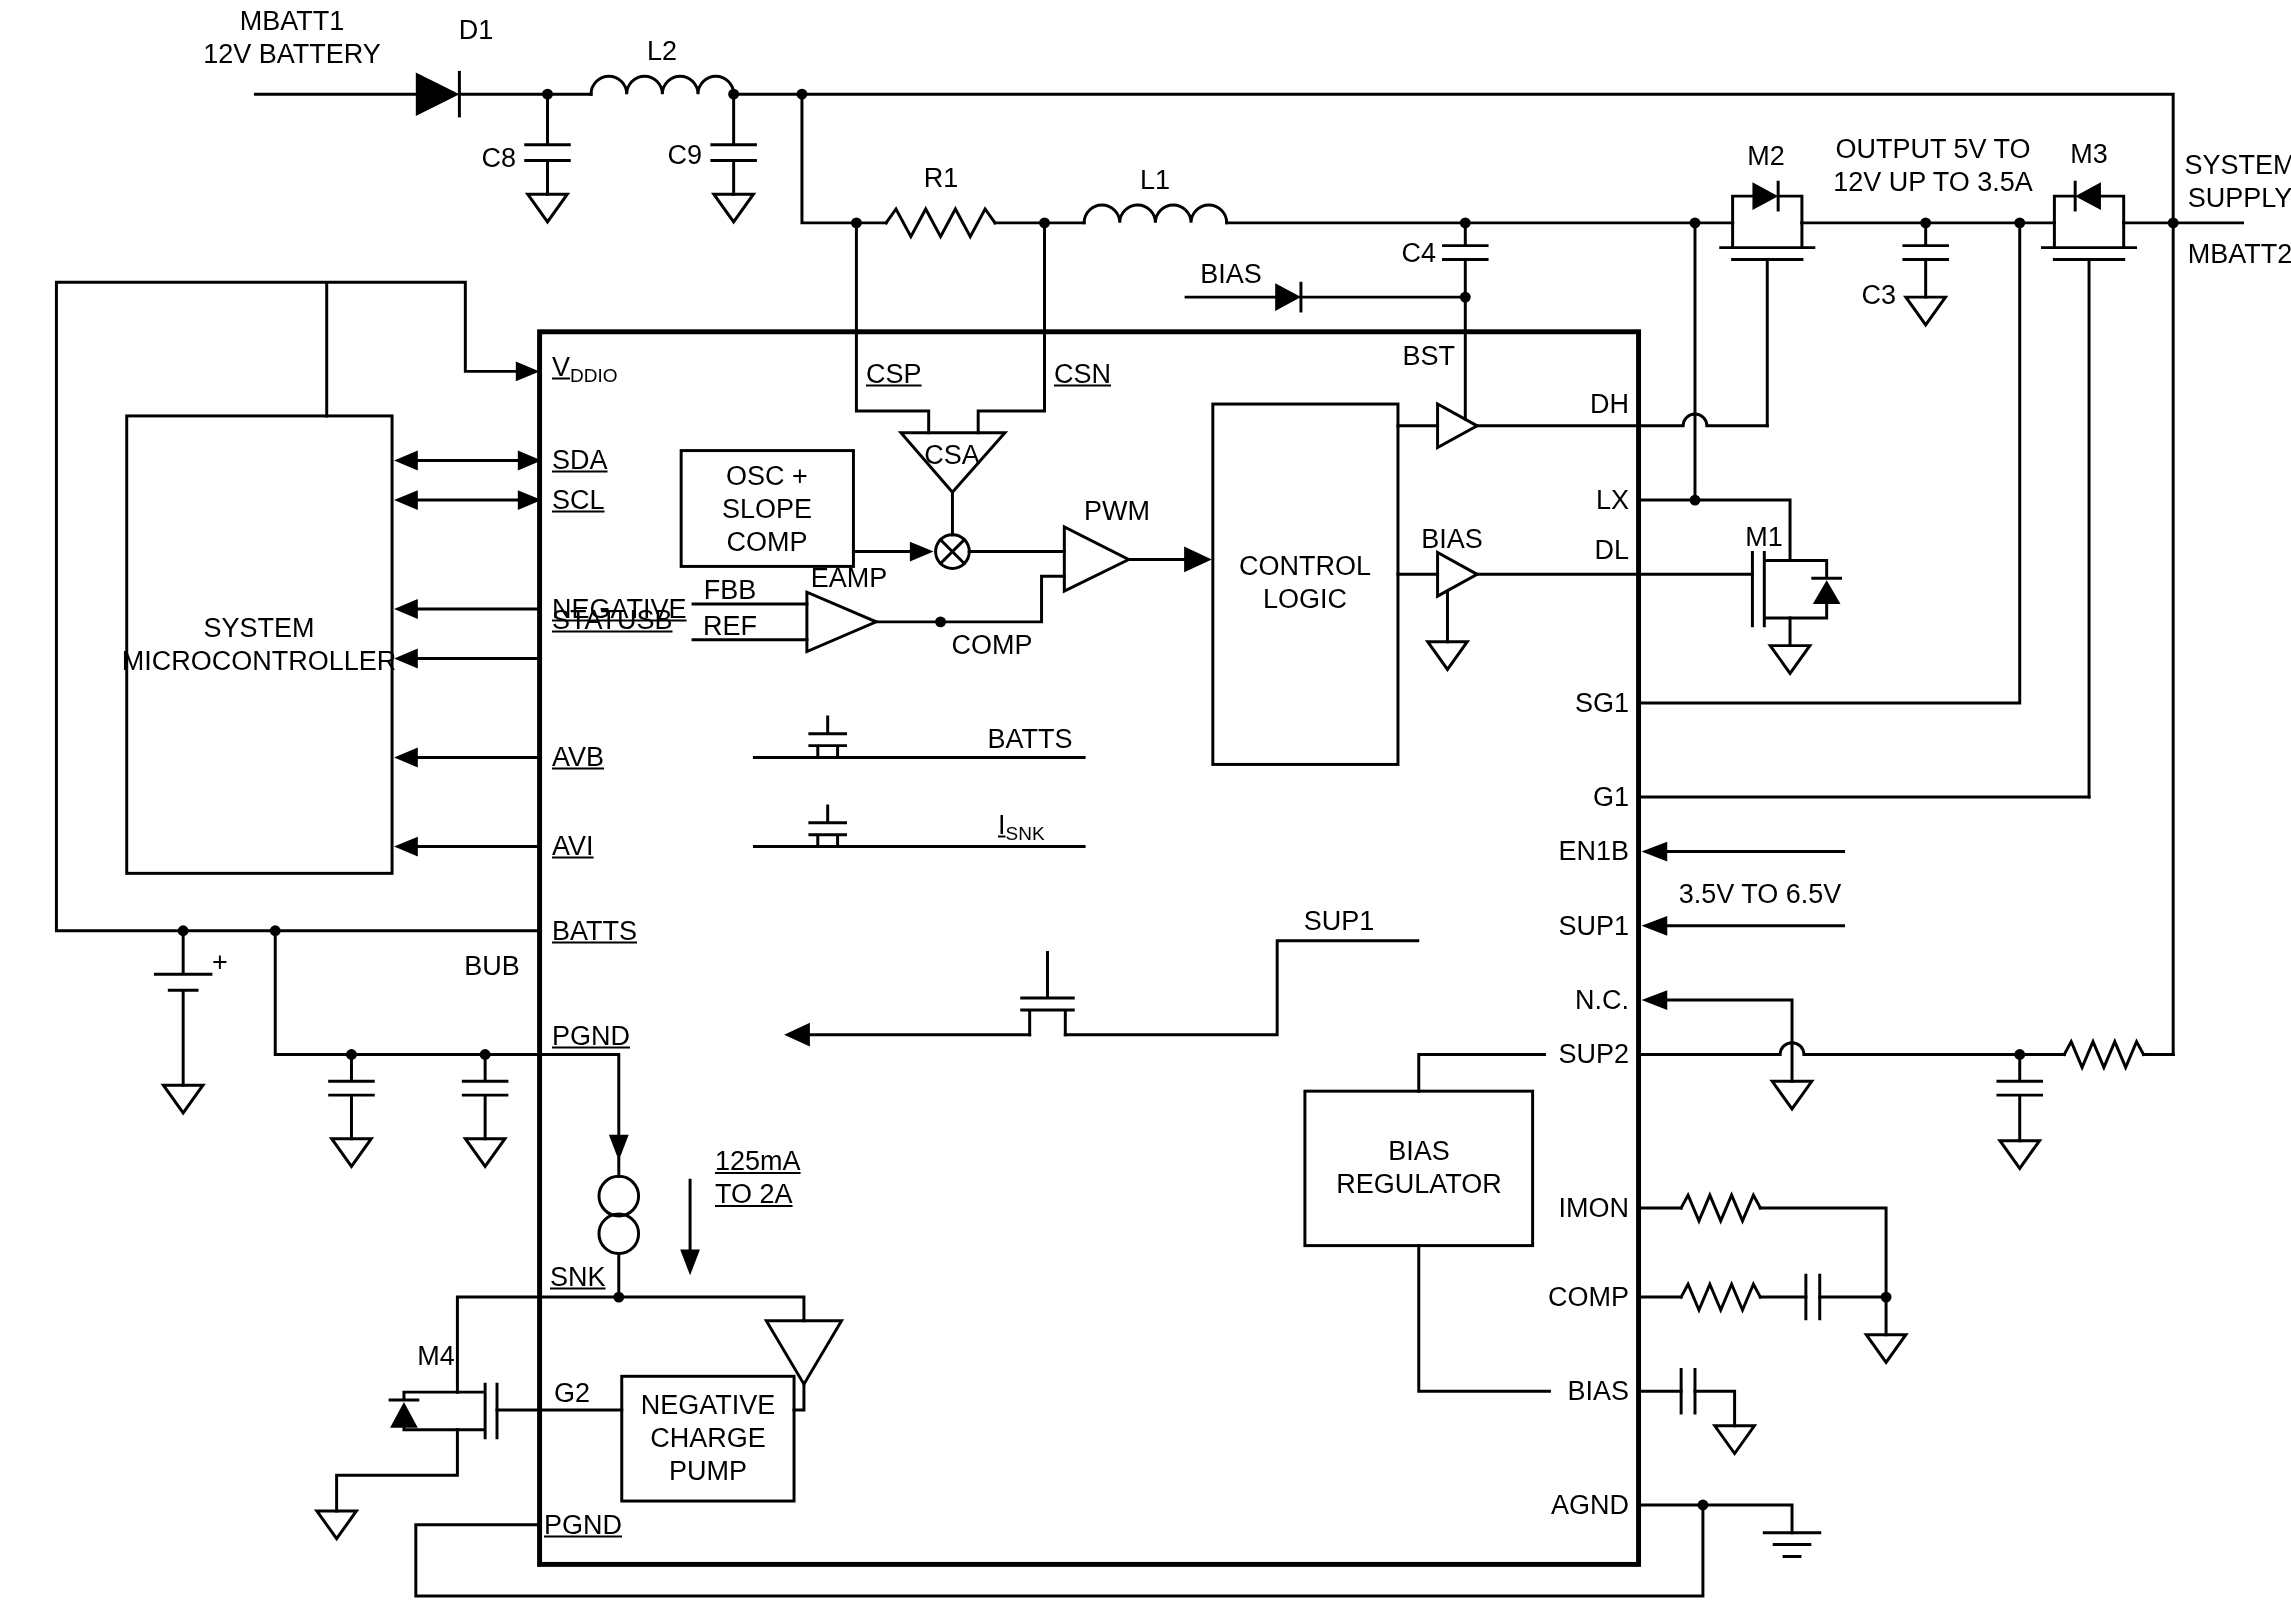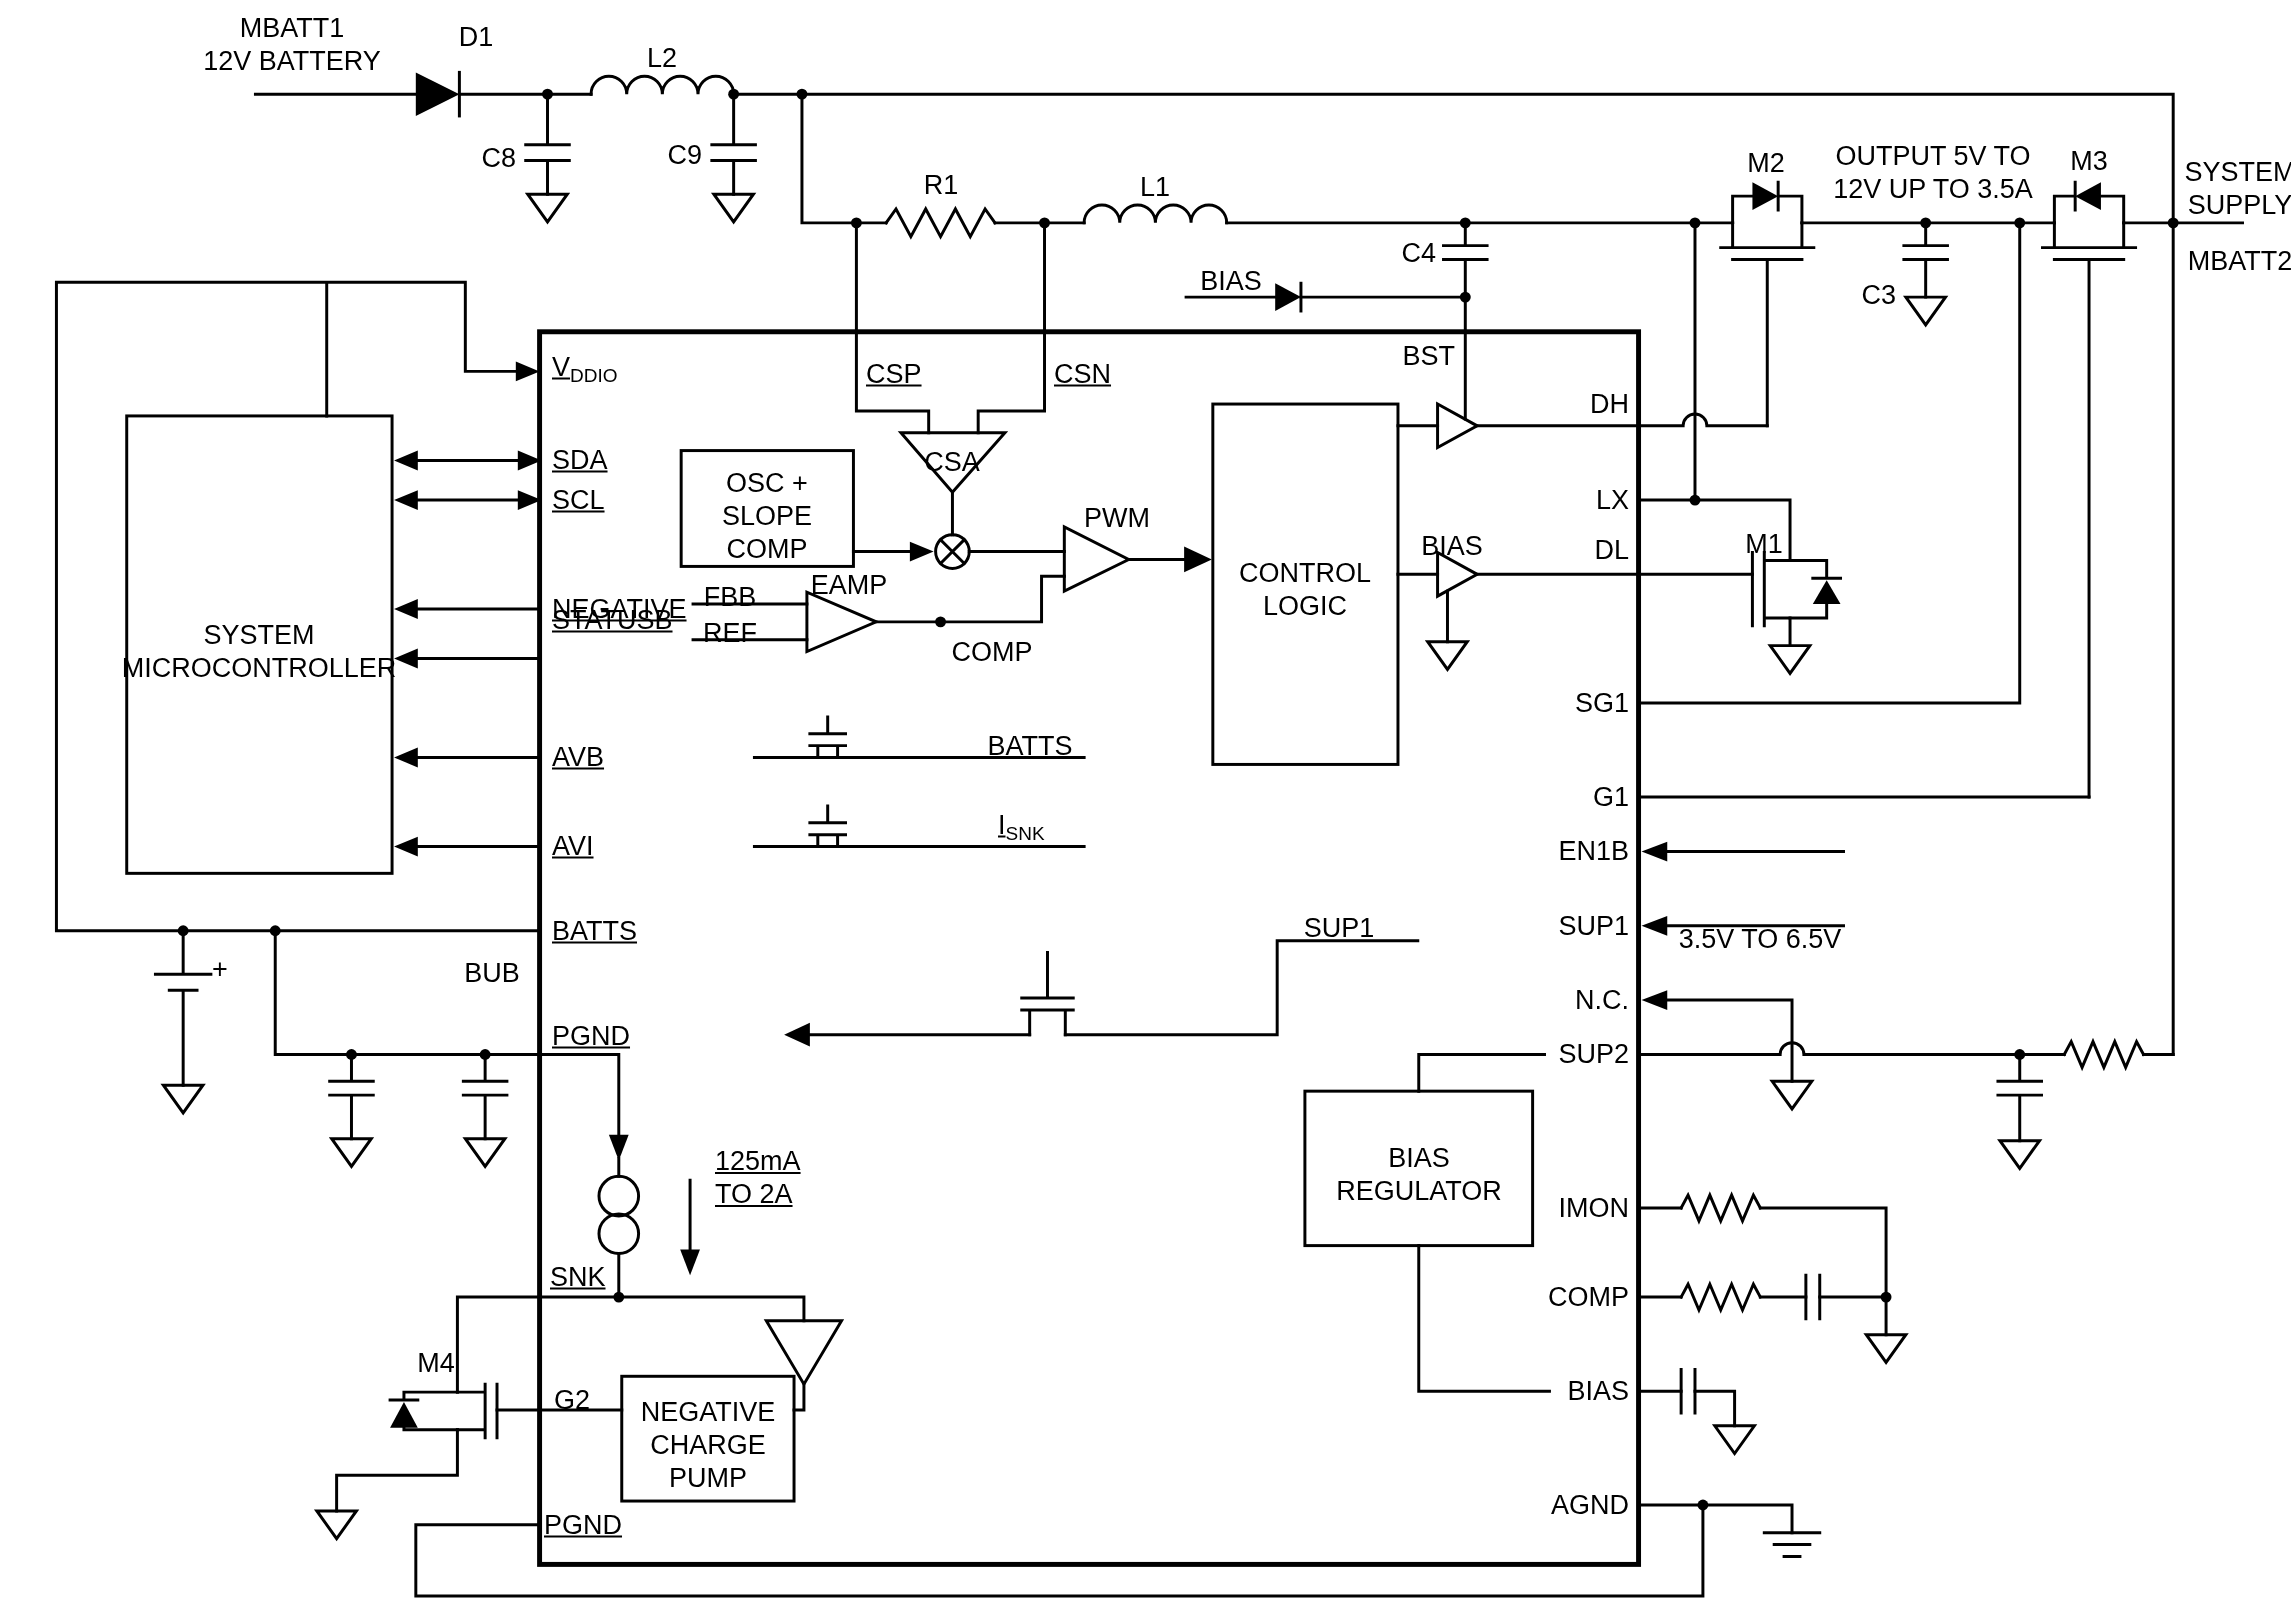--- a/index.html
+++ b/index.html
@@ -12,21 +12,21 @@
     overflow:hidden;
   }
   .stage svg{position:absolute;left:0;top:0;}
   .lbl{
     position:absolute;
     font-size:27px;
     line-height:33px;
     white-space:pre-line;
     color:#000;
   }
-  .ac{transform:translate(-50%,-50%);text-align:center;margin-top:7px;}
+  .ac{transform:translate(-50%,-50%);text-align:center;}
   .al{transform:translate(0,-50%);text-align:left;text-decoration:underline;}
   .ar{transform:translate(-100%,-50%);text-align:left;}
   .sub{font-size:19px;vertical-align:-6px;}
   
   .w{stroke:#000;stroke-width:3;fill:none;stroke-linecap:square;}
   .bx{stroke:#000;stroke-width:3;fill:none;}
   .icb{stroke:#000;stroke-width:5;fill:none;}
   .f{fill:#000;stroke:none;}
 </style>
 </head>
@@ -252,21 +252,21 @@
 <div class="lbl ac" style="left:1231px;top:274px">BIAS</div>
 <div class="lbl ar" style="left:1896px;top:295px">C3</div>
 <div class="lbl ac" style="left:1766px;top:156px">M2</div>
 <div class="lbl ac" style="left:1933px;top:166px">OUTPUT 5V TO
 12V UP TO 3.5A</div>
 <div class="lbl ac" style="left:2089px;top:154px">M3</div>
 <div class="lbl ac" style="left:2240px;top:182px">SYSTEM
 SUPPLY</div>
 <div class="lbl ac" style="left:2240px;top:254px">MBATT2</div>
 <div class="lbl ac" style="left:1764px;top:537px">M1</div>
-<div class="lbl ac" style="left:1760px;top:932px">3.5V TO 6.5V</div>
+<div class="lbl ac" style="left:1760px;top:894px">3.5V TO 6.5V</div>
 <div class="lbl ac" style="left:259px;top:645px">SYSTEM
 MICROCONTROLLER</div>
 <div class="lbl ac" style="left:220px;top:962px">+</div>
 <div class="lbl ac" style="left:492px;top:966px">BUB</div>
 <div class="lbl ac" style="left:767px;top:509px">OSC +
 SLOPE
 COMP</div>
 <div class="lbl ac" style="left:952px;top:455px">CSA</div>
 <div class="lbl ac" style="left:1117px;top:511px">PWM</div>
 <div class="lbl ac" style="left:849px;top:578px">EAMP</div>

